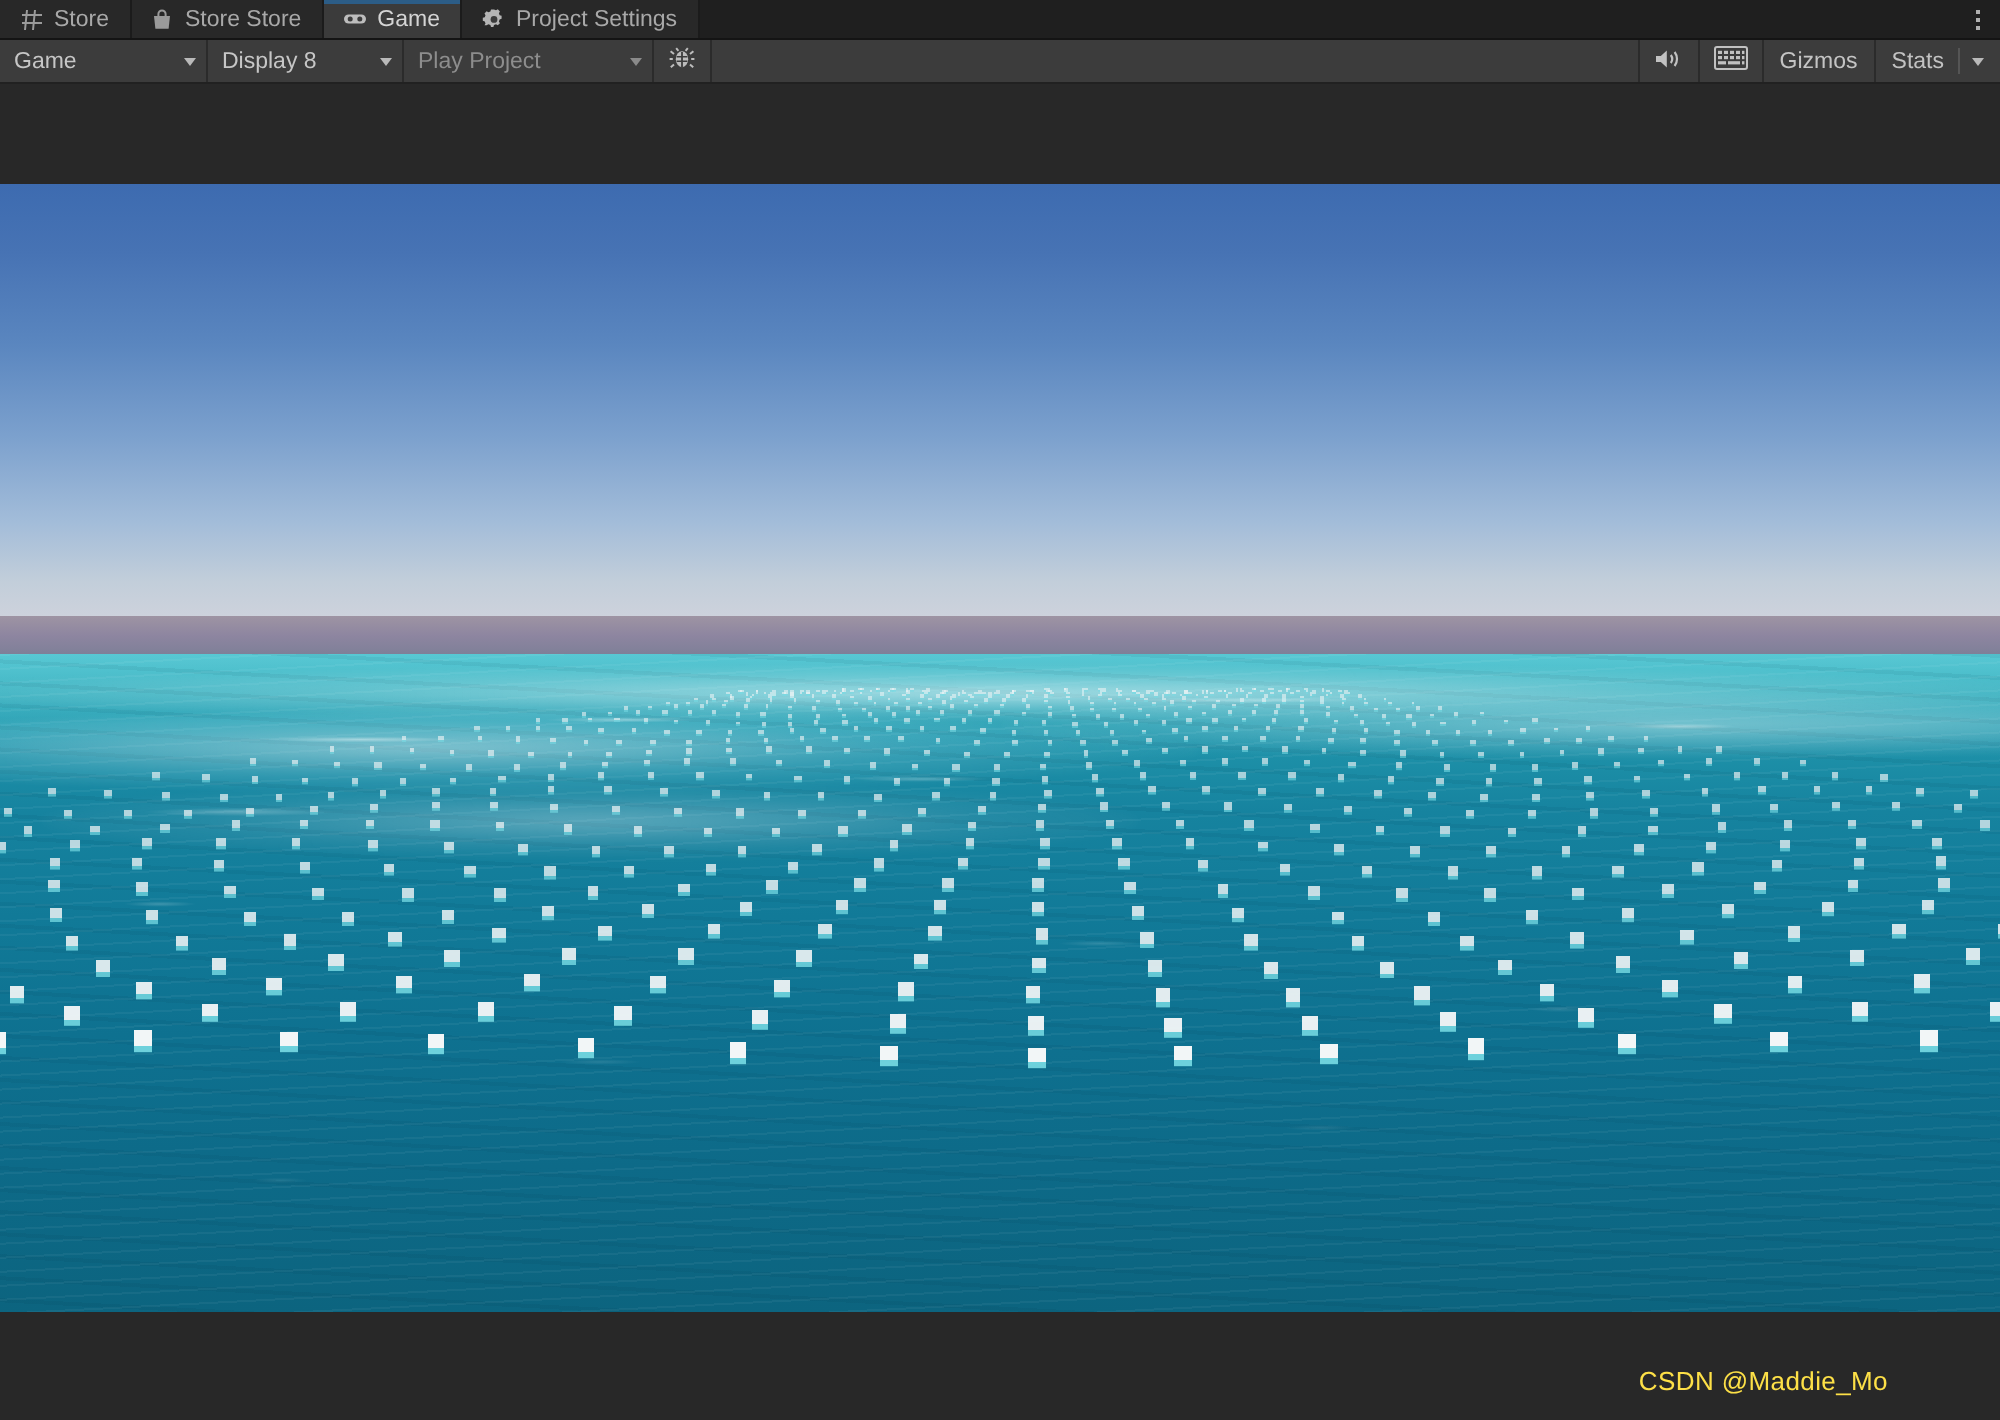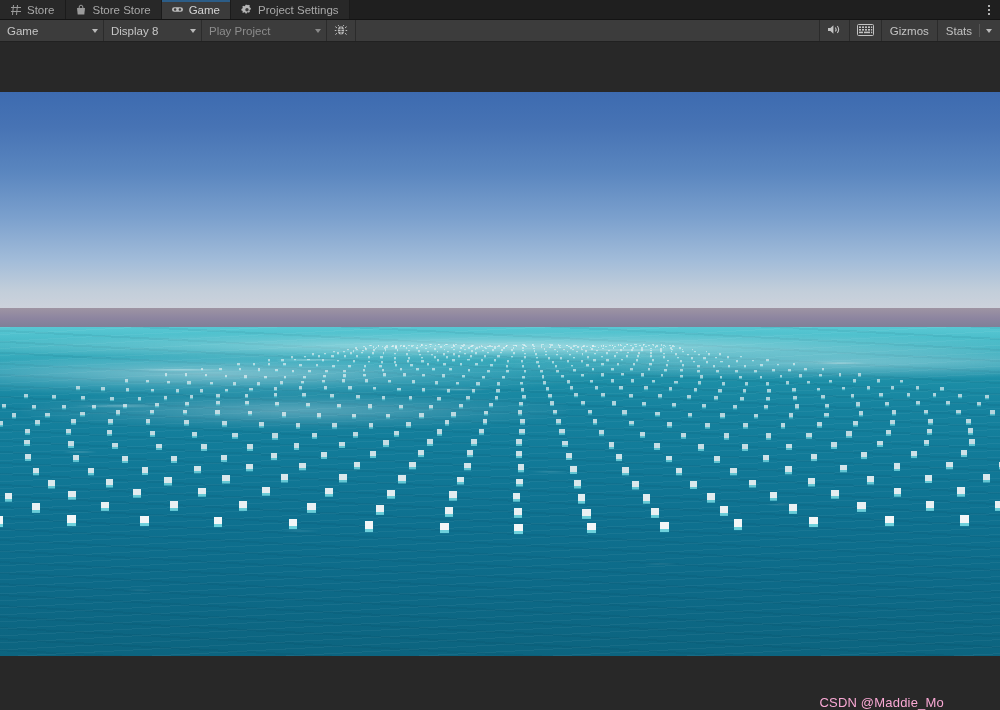--- a/index.html
+++ b/index.html
@@ -357,23 +357,23 @@
     position: absolute;
     left: 0; width: 100%;
     background: #282828;
   }
   .letterbox-top { top: 0; height: 50px; }
   .letterbox-bottom { top: 614px; height: 54px; }
 
   .watermark {
     position: absolute;
     right: 56px;
-    bottom: 0;
+    bottom: 12px;
     font-size: 13px;
-    color: #f9a8d4;
+    color: #fde047;
     letter-spacing: .2px;
     user-select: none;
   }
 </style>
 </head>
 <body>
 
 <div id="app">
 
   <div class="tabbar">

